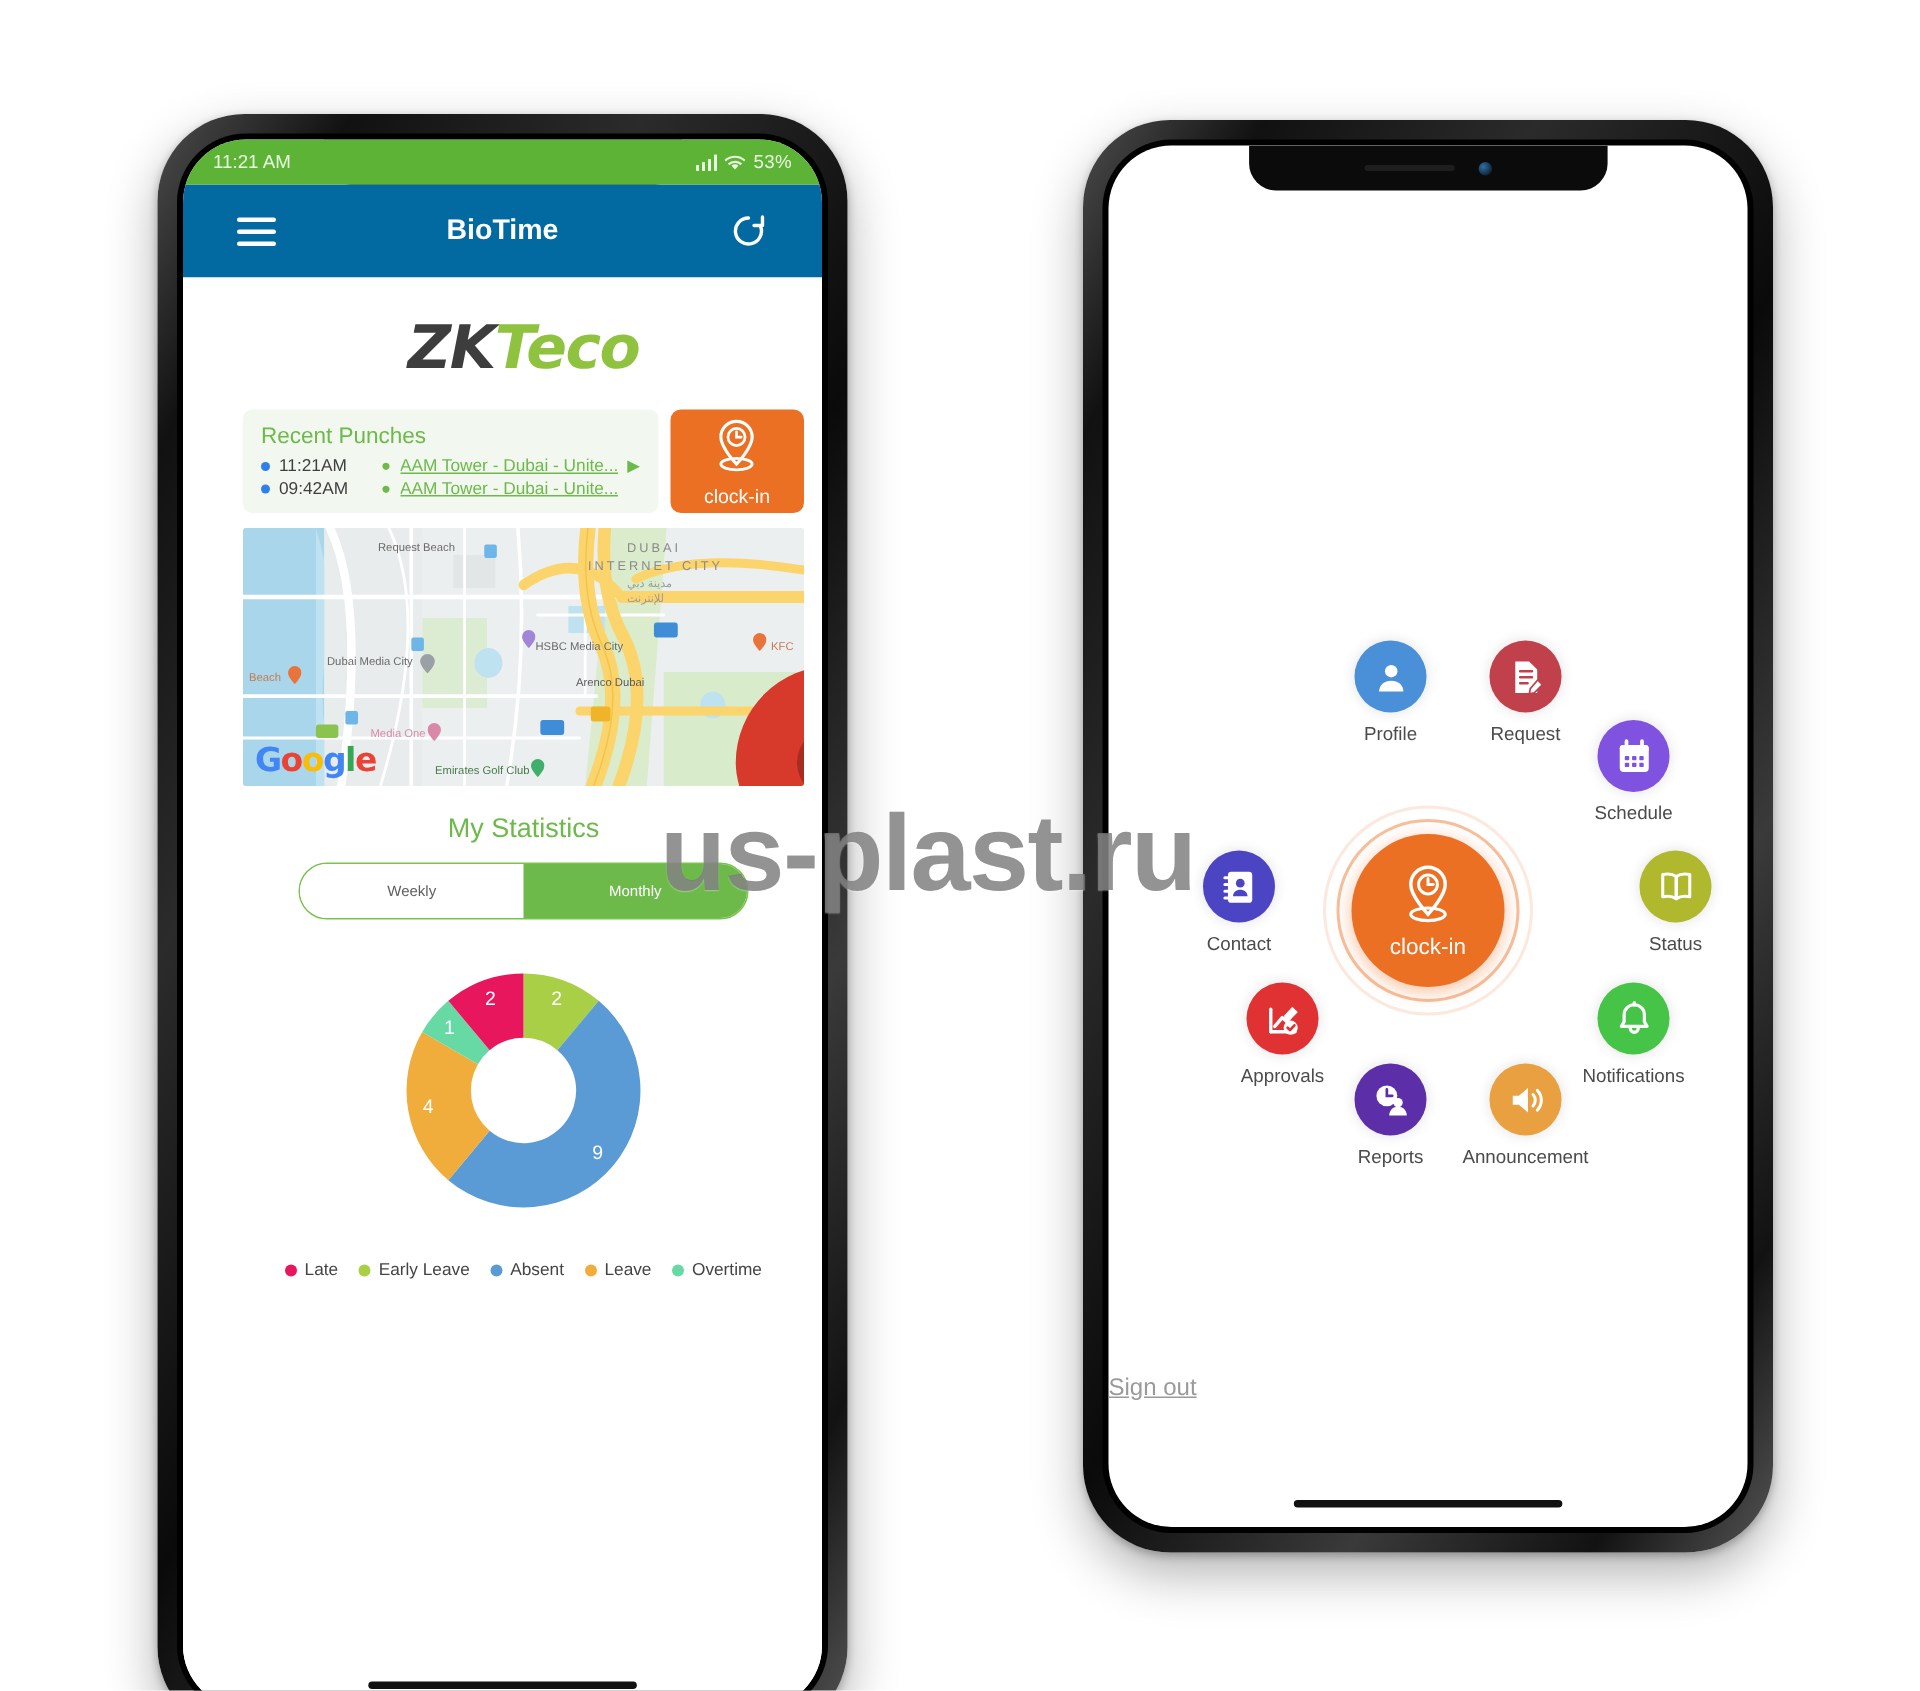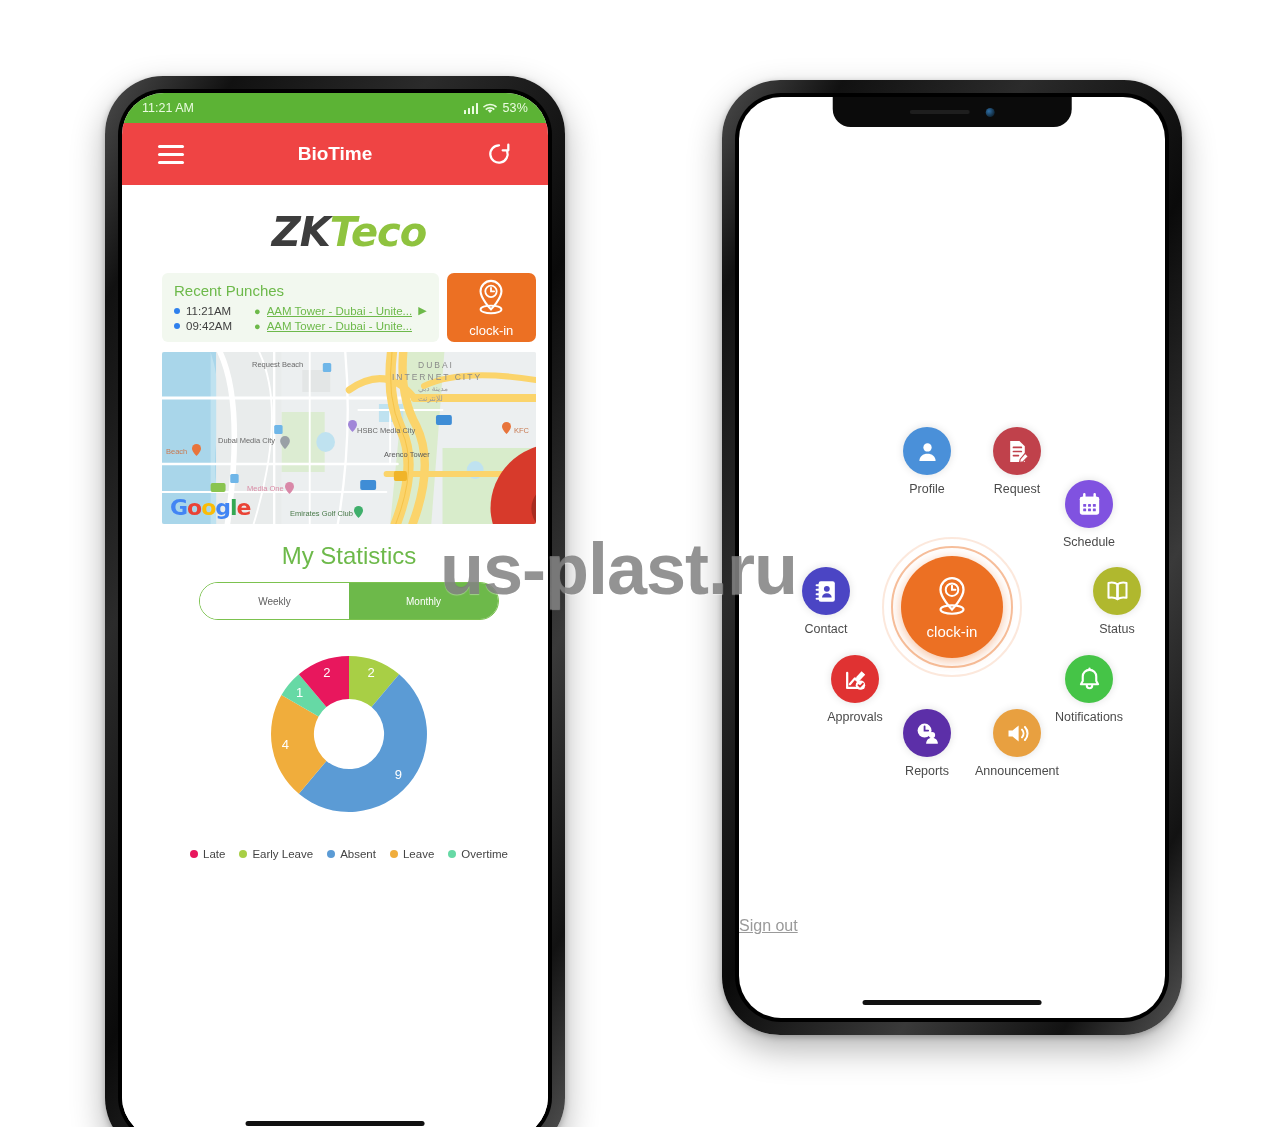--- a/index.html
+++ b/index.html
@@ -63,21 +63,21 @@
   }
   .sb-time { flex: 0 0 auto; font-weight: 500; }
   .sb-right { margin-left: auto; display: flex; align-items: center; gap: 5px; }
   .bars { display: flex; align-items: flex-end; gap: 1.5px; height: 11px; }
   .bars i { display:block; width: 2.5px; background: #eafbe0; border-radius: .5px; }
   .bars i:nth-child(1){height:4px} .bars i:nth-child(2){height:6px}
   .bars i:nth-child(3){height:8px} .bars i:nth-child(4){height:11px}
   .batt { font-size: 12.5px; letter-spacing: .2px; }
 
   .appbar {
-    height: 62px; background: #ef4444;
+    height: 62px; background: #0369a1;
     display: flex; align-items: center; padding: 0 36px;
     color: #fff; position: relative;
   }
   .hamburger { display: flex; flex-direction: column; gap: 5px; cursor: pointer; }
   .hamburger span { display: block; width: 26px; height: 3px; background: #fff; border-radius: 2px; }
   .app-title {
     position: absolute; left: 0; right: 0; text-align: center;
     font-size: 19px; font-weight: 600; pointer-events: none;
   }
   .refresh { margin-left: auto; z-index: 2; cursor: pointer; display: flex; }
@@ -118,21 +118,21 @@
   .map svg { position:absolute; inset:0; width:100%; height:100%; }
   .map-label { position: absolute; font-size: 7.5px; color: #6a6a6a;
                font-family: "Liberation Sans", sans-serif; white-space: nowrap; }
   .map-label.big { font-size: 8.5px; letter-spacing: 2px; color: #8a8a8a; }
   .map-pin { position: absolute; width: 12px; height: 16px; }
   .gmark { position: absolute; left: 8px; bottom: 4px; font-size: 22px;
            font-weight: 700; font-family: "DejaVu Sans", sans-serif; letter-spacing: -1px; }
   .gmark .b1{color:#4285F4} .gmark .r{color:#EA4335} .gmark .y{color:#FBBC05}
   .gmark .b2{color:#4285F4} .gmark .g{color:#34A853} .gmark .r2{color:#EA4335}
 
-  .stats-title { text-align: center; color: #6db94a; font-size: 24px; margin: 18px 0 12px; }
+  .stats-title { text-align: center; color: #6db94a; font-size: 18px; margin: 18px 0 12px; }
   .toggle {
     margin: 0 auto; width: 300px; height: 38px; border: 1.5px solid #7cc24f;
     border-radius: 19px; display: flex; overflow: hidden; cursor: pointer;
   }
   .toggle div { flex: 1; display: flex; align-items: center; justify-content: center;
                 font-size: 10px; }
   .toggle .off { background: #fff; color: #5f5f5f; }
   .toggle .on  { background: #6db94a; color: #fff; }
 
   .donut-wrap { display: flex; justify-content: center; margin-top: 14px; }
@@ -319,21 +319,21 @@
             <div class="map-label" style="left:256px;top:32px;color:#9a9a9a">مدينة دبي</div>
             <div class="map-label" style="left:256px;top:42px;color:#9a9a9a">للإنترنت</div>
             <div class="map-label" style="left:195px;top:74px">HSBC Media City</div>
             <div class="map-label" style="left:56px;top:84px">Dubai Media City</div>
             <div class="map-label" style="left:4px;top:95px;color:#c87a52">Beach</div>
             <div class="map-label" style="left:352px;top:74px;color:#c87a52">KFC</div>
             <div class="map-label" style="left:85px;top:132px;color:#d98ca5">Media One</div>
             <div class="map-label" style="left:128px;top:157px;color:#4a7a4a">Emirates Golf Club</div>
             <div class="map-label big" style="left:352px;top:108px">THE G</div>
             <div class="map-label big" style="left:348px;top:124px">HE FIE</div>
-            <div class="map-label" style="left:222px;top:98px;color:#5a5a5a">Arenco Tower</div>
+            <div class="map-label" style="left:222px;top:98px;color:#5a5a5a">Arenco Dubai</div>
 
             <svg class="map-pin" style="left:206px;top:92px" viewBox="0 0 12 16">
               <path d="M6 0a6 6 0 0 1 6 6c0 4-6 10-6 10S0 10 0 6a6 6 0 0 1 6-6Z" fill="#d73a2b"></path>
               <circle cx="6" cy="6" r="2.2" fill="#a82c20"></circle>
             </svg>
             <svg class="map-pin" style="left:30px;top:92px;width:9px;height:12px" viewBox="0 0 12 16">
               <path d="M6 0a6 6 0 0 1 6 6c0 4-6 10-6 10S0 10 0 6a6 6 0 0 1 6-6Z" fill="#e8743b"></path>
             </svg>
             <svg class="map-pin" style="left:340px;top:70px;width:9px;height:12px" viewBox="0 0 12 16">
               <path d="M6 0a6 6 0 0 1 6 6c0 4-6 10-6 10S0 10 0 6a6 6 0 0 1 6-6Z" fill="#e8743b"></path>

